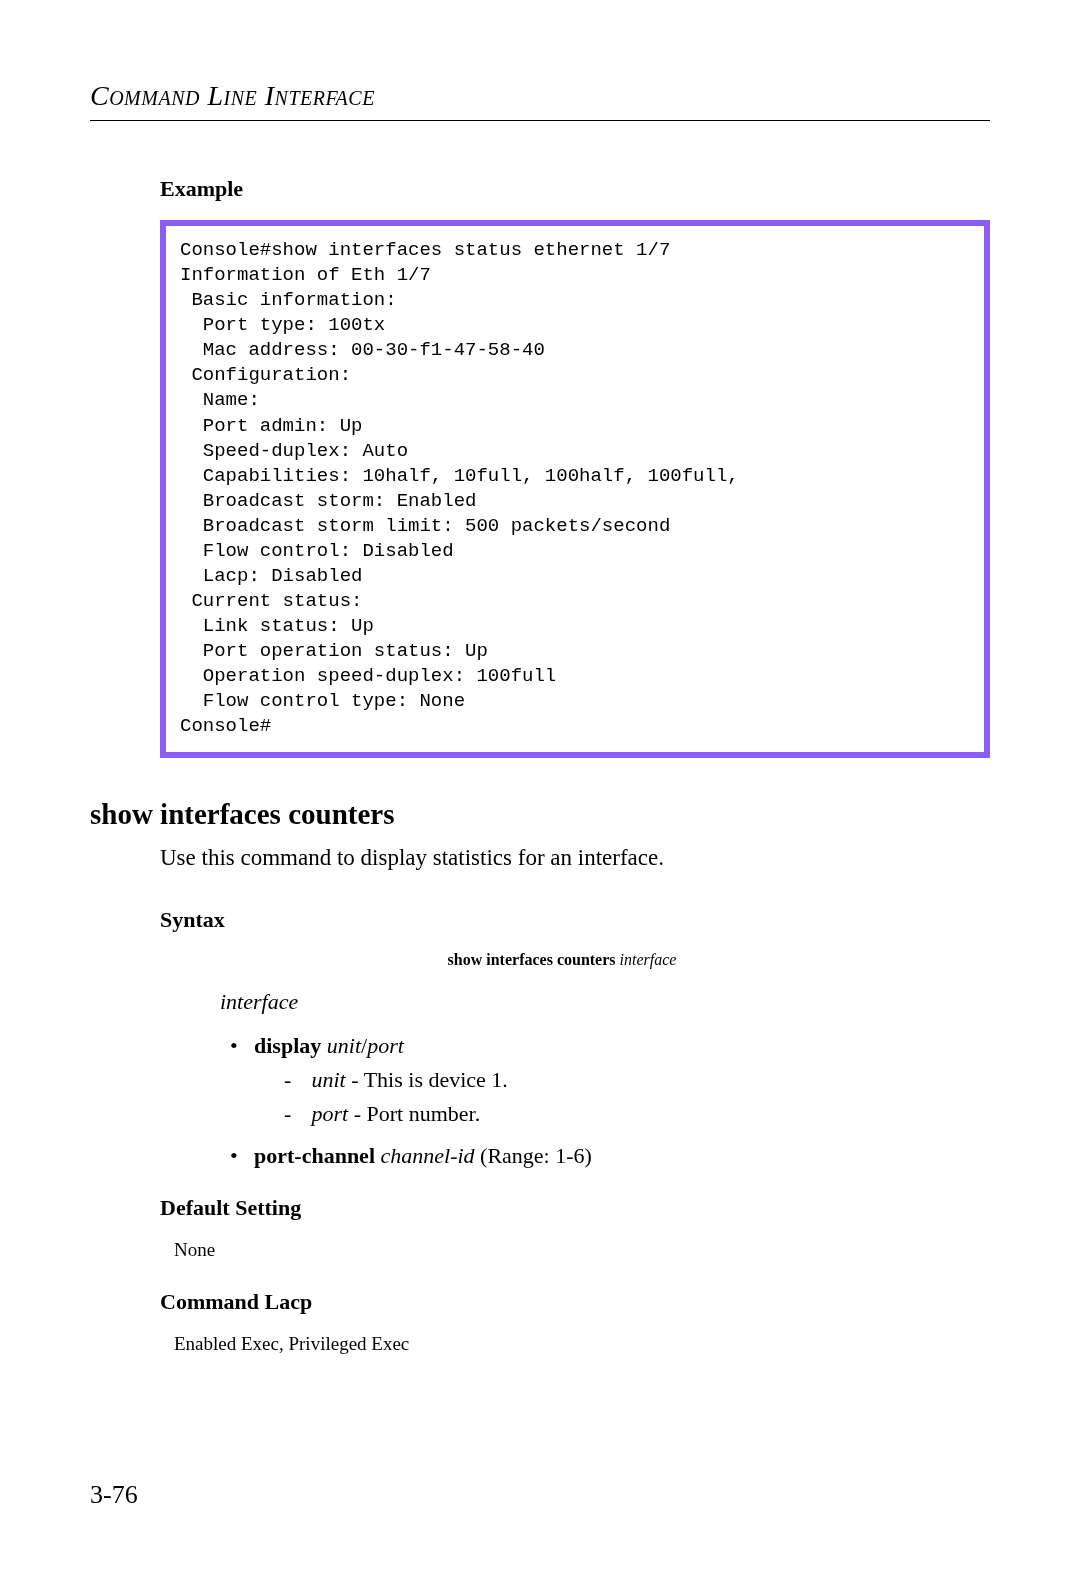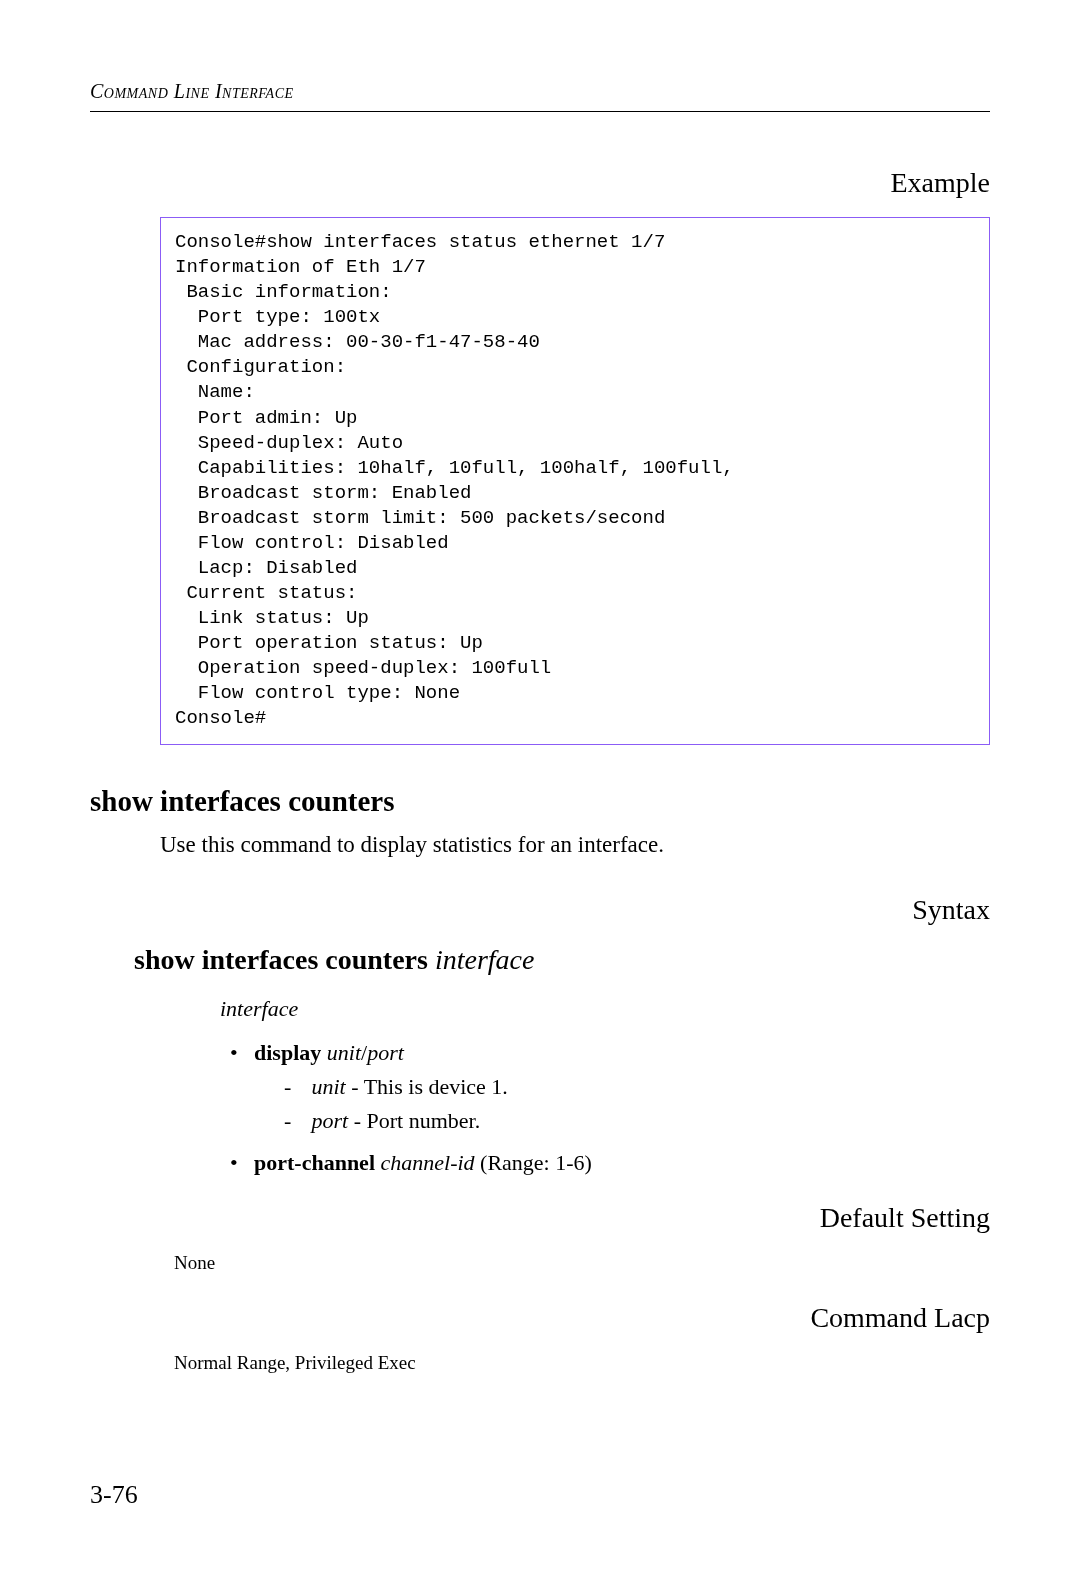--- a/index.html
+++ b/index.html
@@ -11,39 +11,38 @@
       width: 1080px;
       height: 1570px;
       background: #ffffff;
       font-family: Georgia, 'Times New Roman', serif;
       color: #000;
       position: relative;
       padding: 80px 90px 60px 90px;
     }
     .header {
       font-style: italic;
-      font-size: 20px;
+      font-size: 28px;
       font-variant: small-caps;
       letter-spacing: 0.5px;
       margin-bottom: 8px;
     }
     .header-rule {
       border: none;
       border-top: 1.5px solid #000;
       margin-bottom: 55px;
     }
     .section-label {
-      font-weight: normal;
-      font-size: 28px;
+      font-weight: bold;
+      font-size: 22px;
       margin-left: 70px;
       margin-bottom: 18px;
-      text-align: right;
     }
     .code-box {
-      border: 1px solid #8b5cf6;
+      border: 6px solid #8b5cf6;
       margin-left: 70px;
       margin-right: 0;
       padding: 12px 14px;
       font-family: 'Courier New', Courier, monospace;
       font-size: 19px;
       line-height: 1.32;
       white-space: pre;
       margin-bottom: 40px;
     }
     .command-heading {
@@ -52,22 +51,23 @@
       margin-bottom: 14px;
     }
     .command-desc {
       font-size: 23px;
       margin-left: 70px;
       margin-bottom: 36px;
       font-family: Liberation Serif, serif;
     }
     .syntax-line {
       margin-left: 44px;
-      font-size: 28px;
+      font-size: 16px;
       margin-bottom: 20px;
+      text-align: center;
     }
     .syntax-line .bold {
       font-weight: bold;
     }
     .syntax-line .italic {
       font-style: italic;
     }
     .interface-word {
       font-style: italic;
       font-size: 22px;
@@ -173,15 +173,15 @@
     <div class="bullet-content">
       <span class="bold">port-channel </span><span class="italic">channel-id</span><span> (Range: 1-6)</span>
     </div>
   </div>
 </div>
 
 <div class="section-label mt30">Default Setting</div>
 <div class="body-text">None</div>
 
 <div class="section-label">Command Lacp</div>
-<div class="body-text">Normal Range, Privileged Exec</div>
+<div class="body-text">Enabled Exec, Privileged Exec</div>
 
 <div class="page-num">3-76</div>
 
 </body></html>

